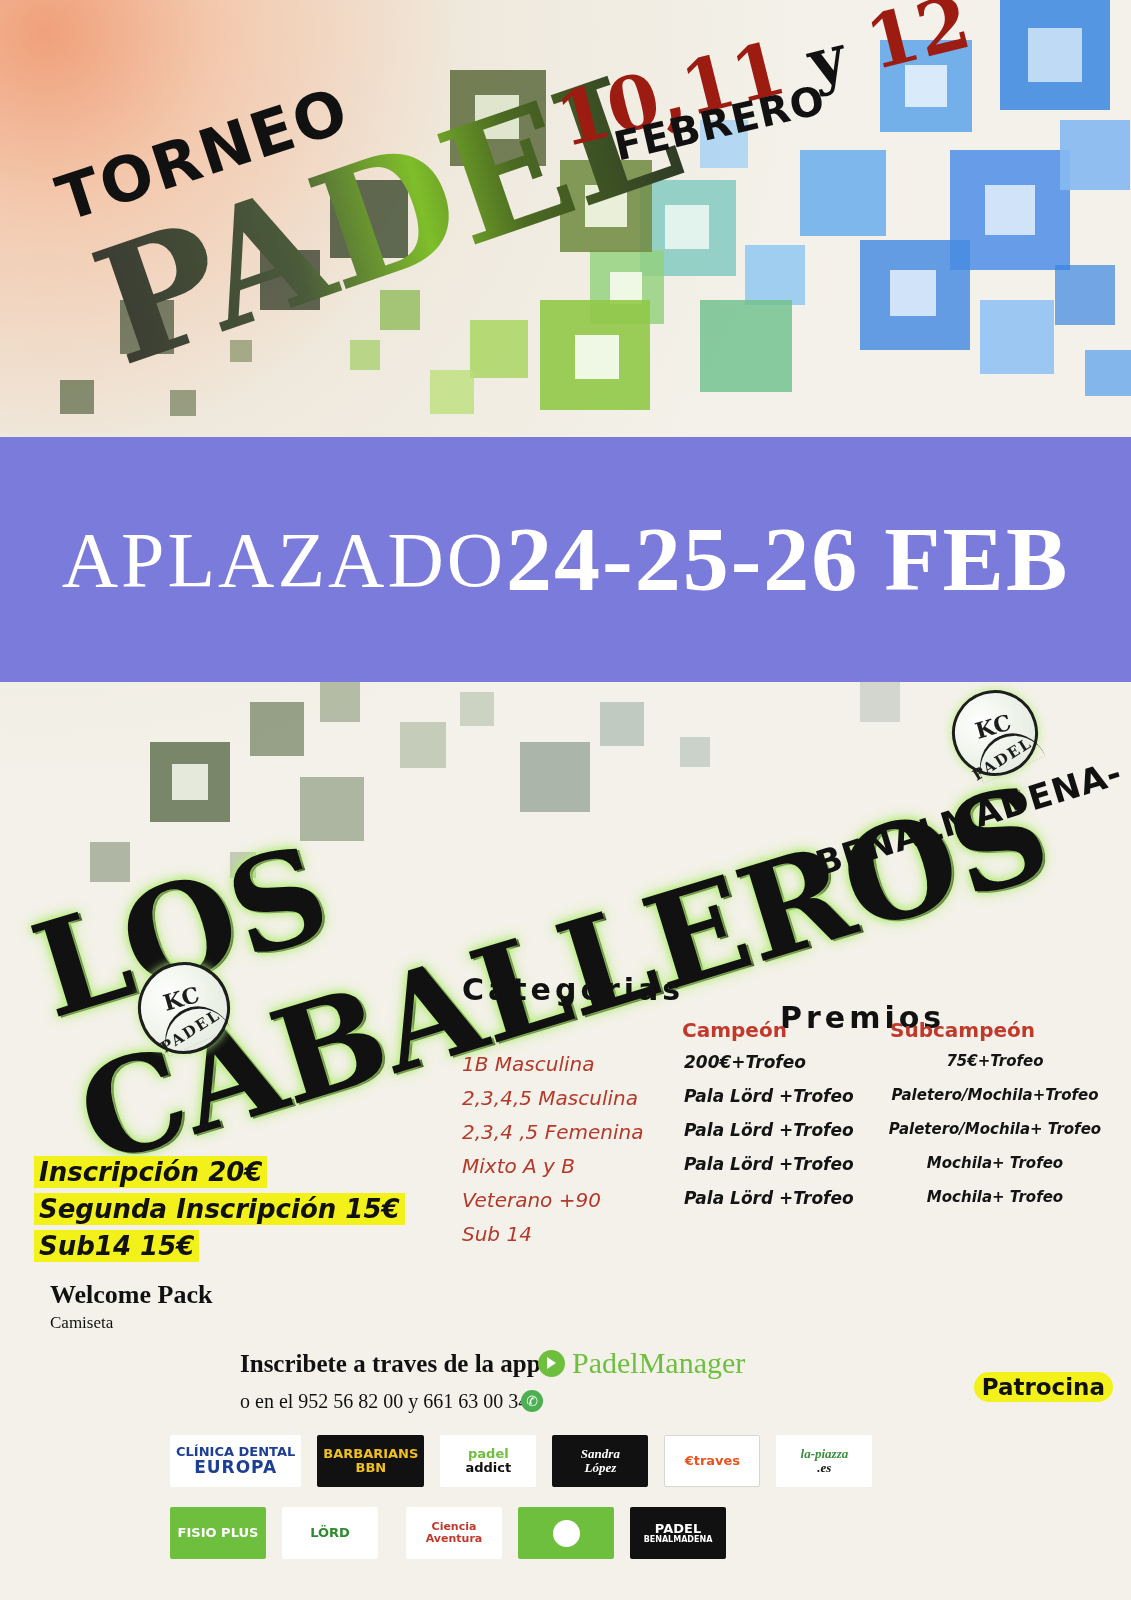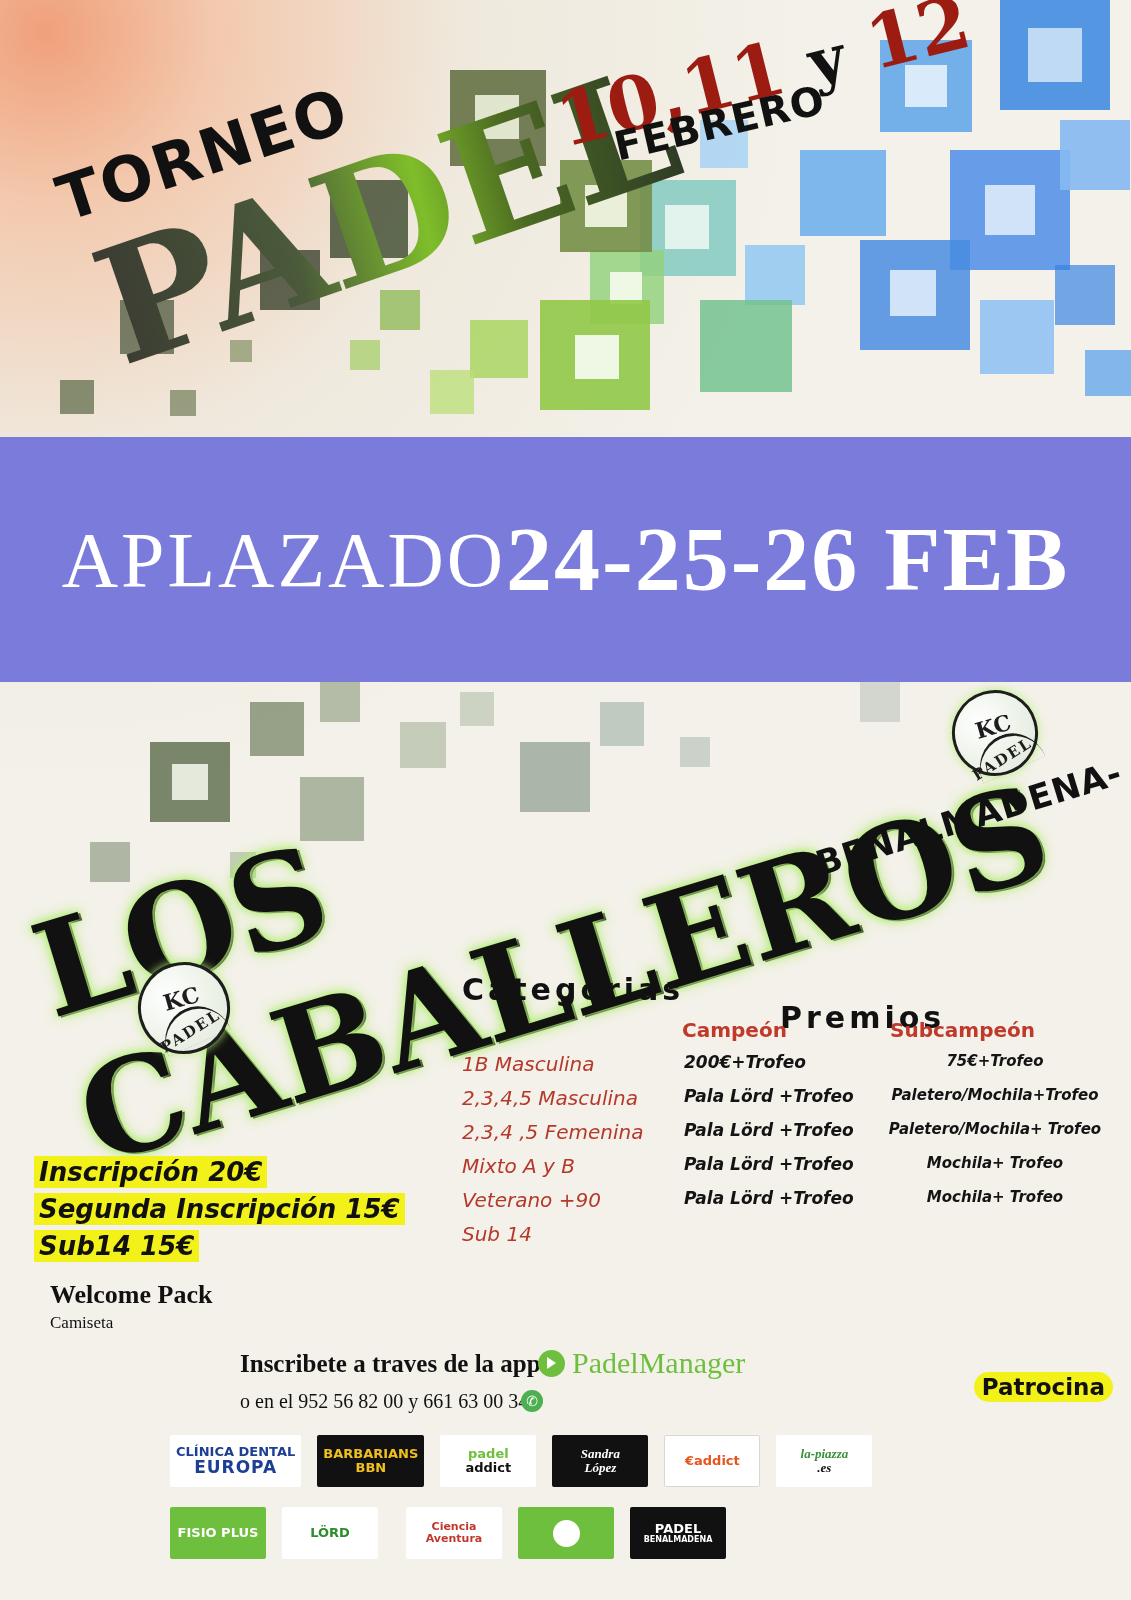--- a/index.html
+++ b/index.html
@@ -389,21 +389,21 @@
           <div>addict</div>
         </div>
       </div>
       <div class="sp sp-sandra">
         <div>
           <div>Sandra</div>
           <div>López</div>
         </div>
       </div>
       <div class="sp sp-eurocar">
-        <div class="e">€addict</div>
+        <div class="e">€traves</div>
       </div>
       <div class="sp sp-piazza">
         <div>
           <div class="gr">la-piazza</div>
           <div>.es</div>
         </div>
       </div>
     </div>
     <div class="sp-row r2">
       <div class="sp sp-fisio">

